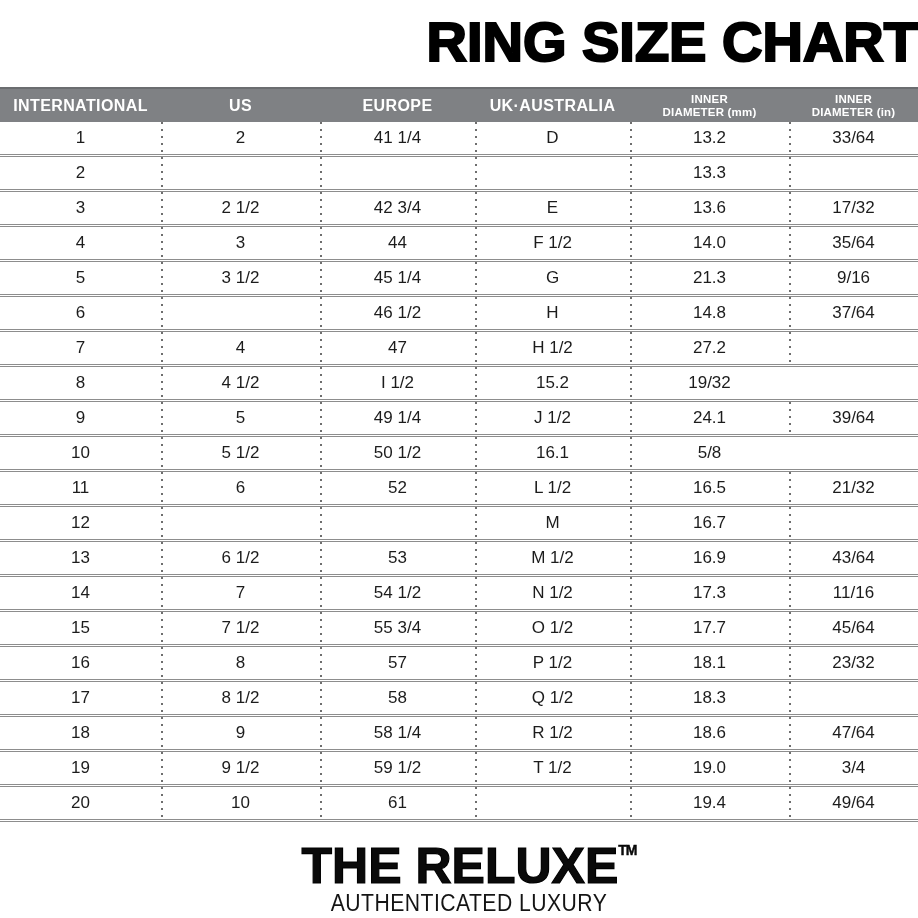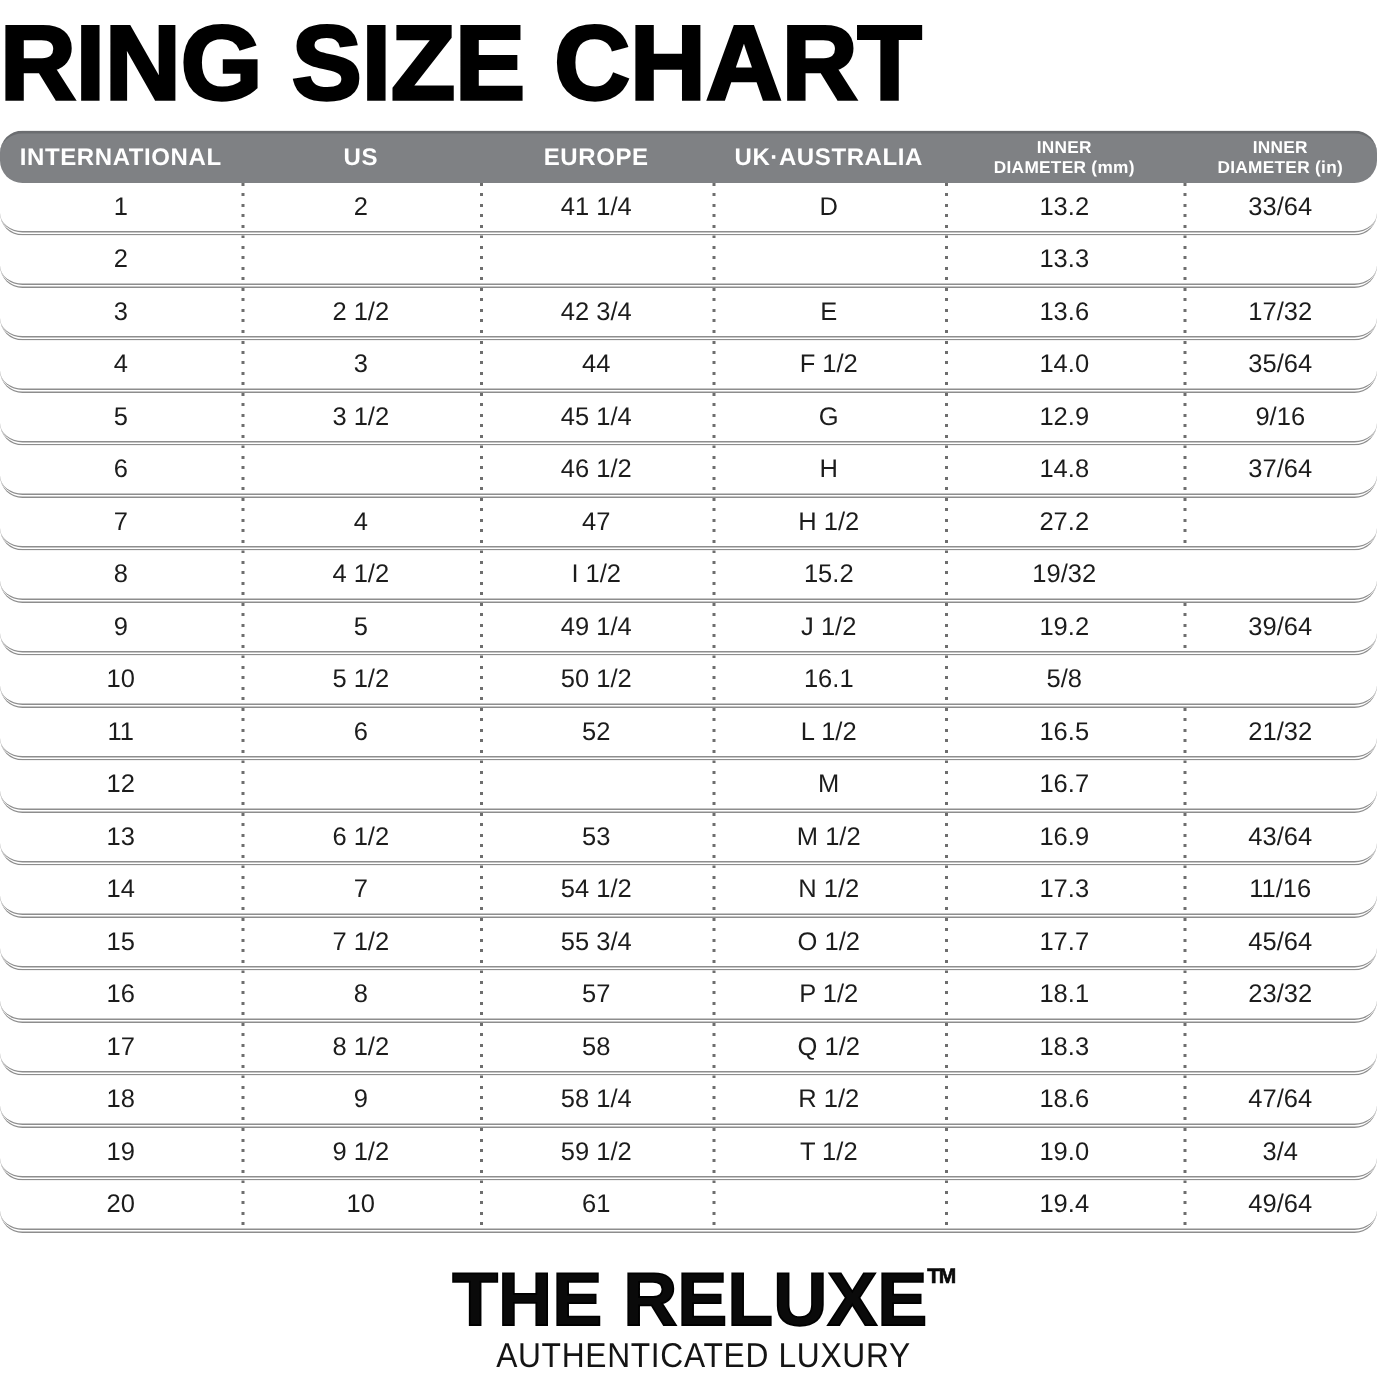--- a/index.html
+++ b/index.html
@@ -3,27 +3,27 @@
 <meta charset="utf-8">
 <style>
   html,body{margin:0;padding:0;}
   body{
     width:918px;height:918px;background:#ffffff;
     font-family:"Liberation Sans",sans-serif;
     overflow:hidden;
   }
   .page{width:918px;height:918px;display:flex;flex-direction:column;}
   .title{
-    margin:2px 0 5px;text-align:left;
-    font-size:70px;line-height:80px;font-weight:900;
+    margin:2px 0 5px;text-align:right;
+    font-size:56px;line-height:80px;font-weight:900;
     color:var(--title-color,#000);
     -webkit-text-stroke:2.2px #000;
     letter-spacing:0px;white-space:nowrap;
   }
-  .grid-cols{display:grid;grid-template-columns:161px 159px 155px 155px 159px 129px;border-radius:15px;}
+  .grid-cols{display:grid;grid-template-columns:161px 159px 155px 155px 159px 129px;}
   .thead{
     background:var(--header-bg,#7f8184);
     height:35px;box-sizing:border-box;
     border-top:2px solid #6b6d70;
   }
   .hcell{
     display:flex;flex-direction:column;align-items:center;justify-content:center;
     color:var(--header-text,#fff);font-weight:bold;font-size:16px;
     letter-spacing:0.4px;line-height:1.08;text-align:center;
   }
@@ -115,21 +115,21 @@
           <div class="cell">44</div>
           <div class="cell">F 1/2</div>
           <div class="cell">14.0</div>
           <div class="cell">35/64</div>
         </div>
         <div class="row grid-cols">
           <div class="cell">5</div>
           <div class="cell">3 1/2</div>
           <div class="cell">45 1/4</div>
           <div class="cell">G</div>
-          <div class="cell">12.9</div>
+          <div class="cell">21.3</div>
           <div class="cell">9/16</div>
         </div>
         <div class="row grid-cols">
           <div class="cell">6</div>
           <div class="cell"></div>
           <div class="cell">46 1/2</div>
           <div class="cell">H</div>
           <div class="cell">14.8</div>
           <div class="cell">37/64</div>
         </div>
@@ -146,21 +146,21 @@
           <div class="cell">4 1/2</div>
           <div class="cell">I 1/2</div>
           <div class="cell">15.2</div>
           <div class="cell">19/32</div>
         </div>
         <div class="row grid-cols">
           <div class="cell">9</div>
           <div class="cell">5</div>
           <div class="cell">49 1/4</div>
           <div class="cell">J 1/2</div>
-          <div class="cell">19.2</div>
+          <div class="cell">24.1</div>
           <div class="cell">39/64</div>
         </div>
         <div class="row grid-cols">
           <div class="cell">10</div>
           <div class="cell">5 1/2</div>
           <div class="cell">50 1/2</div>
           <div class="cell">16.1</div>
           <div class="cell">5/8</div>
         </div>
         <div class="row grid-cols">

